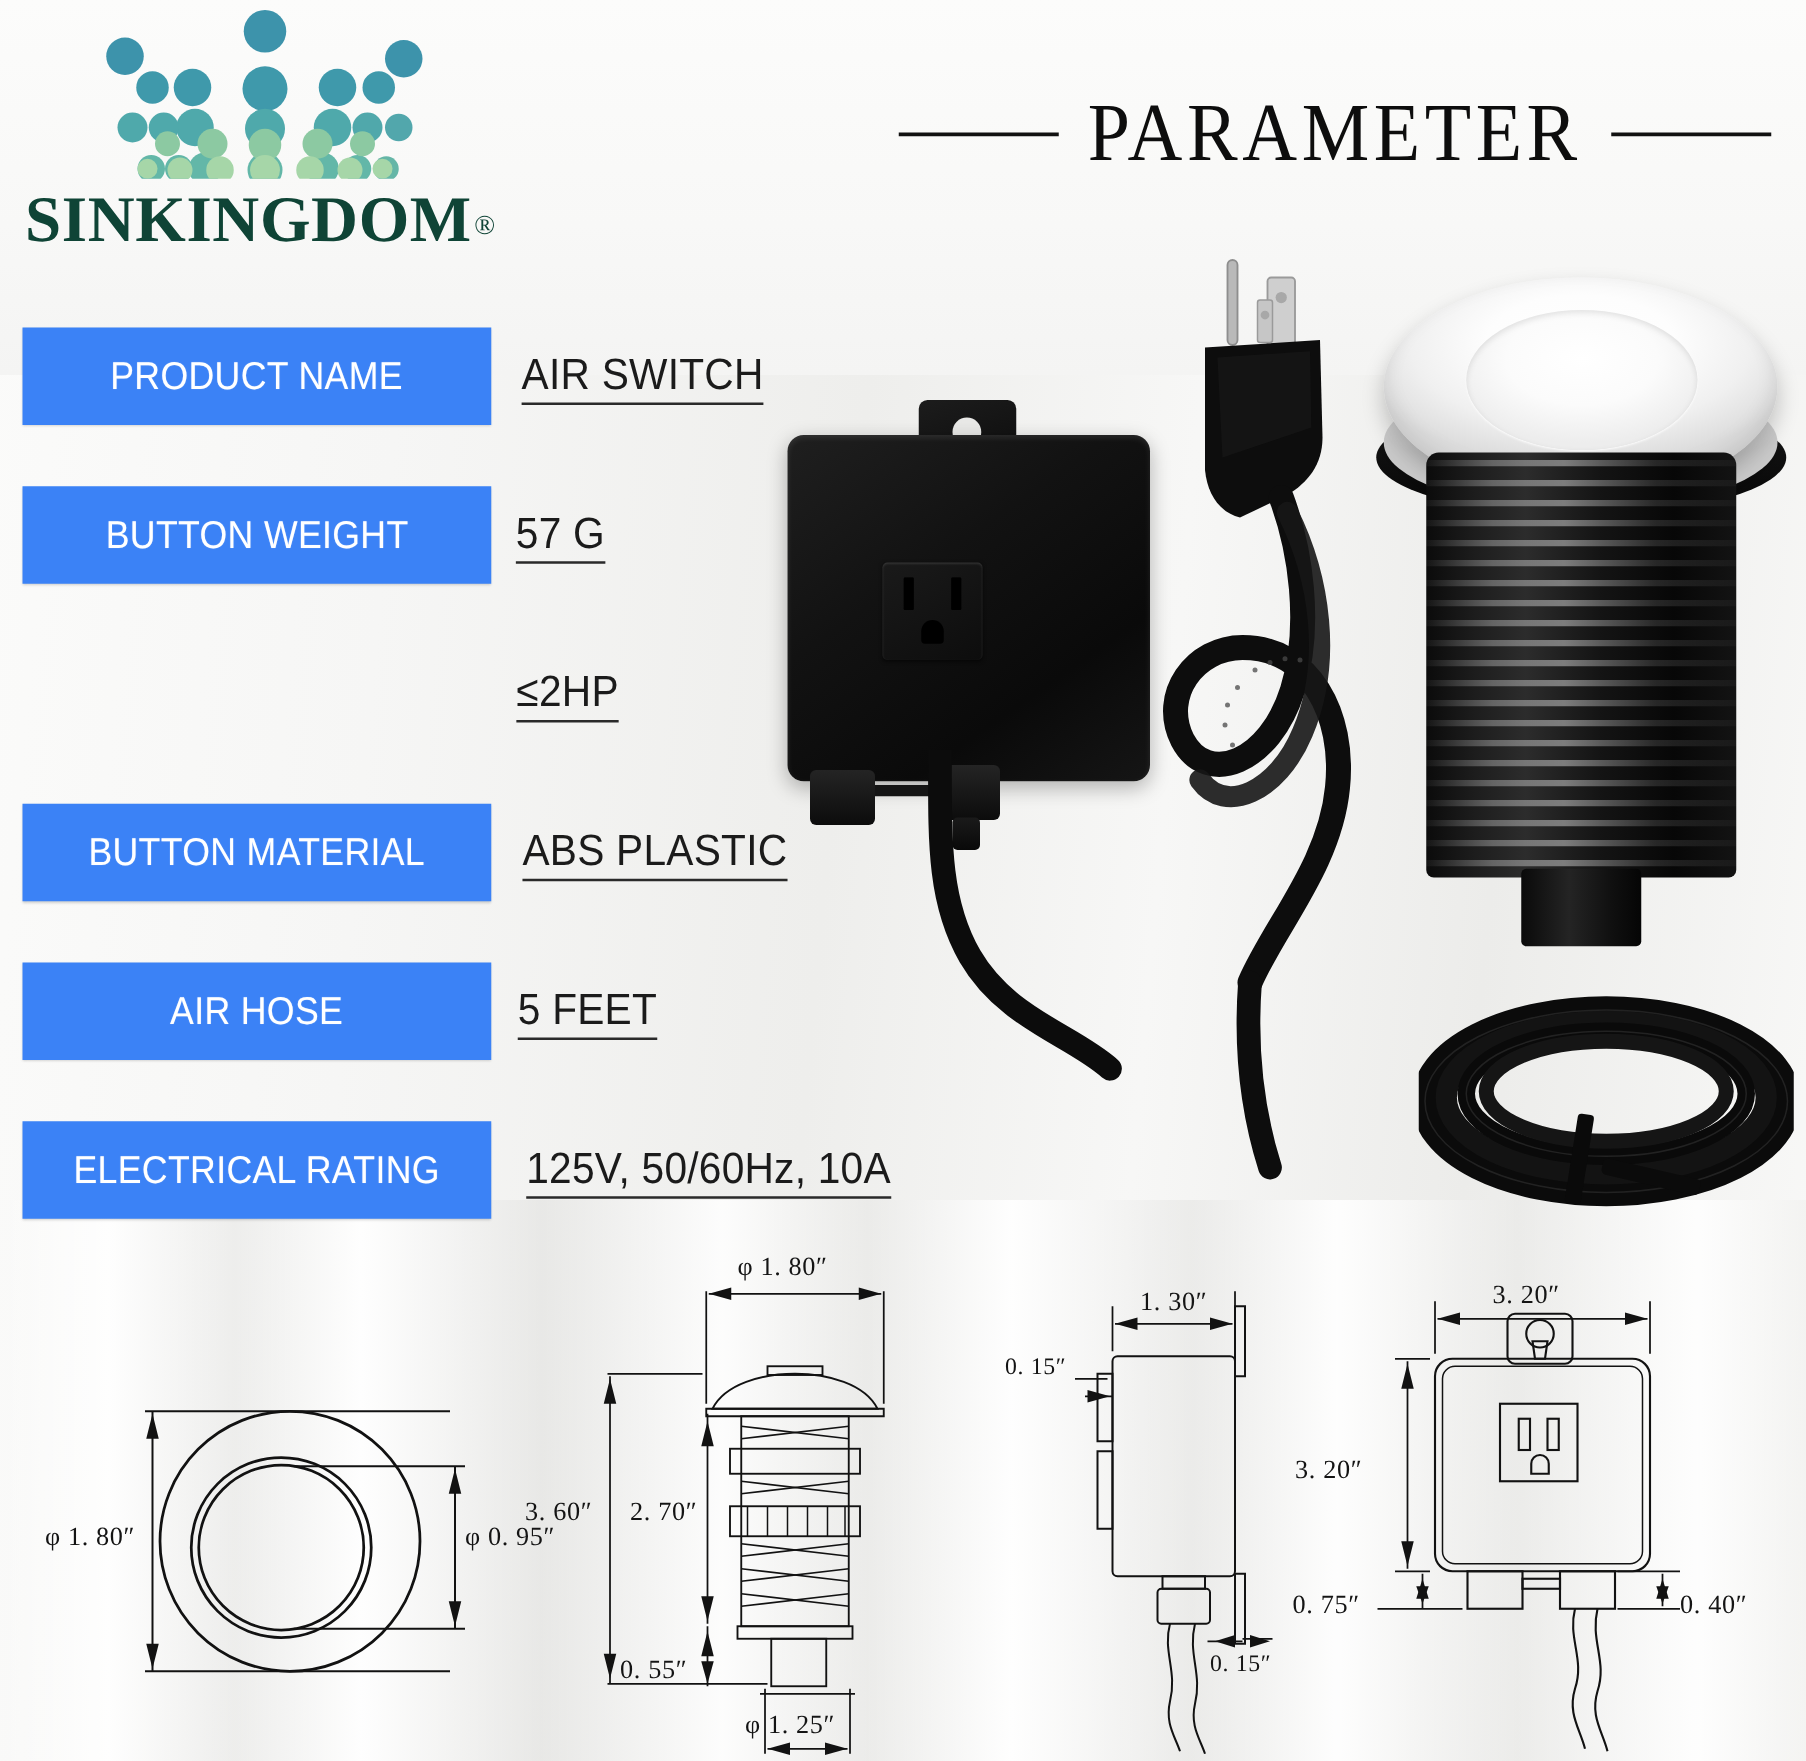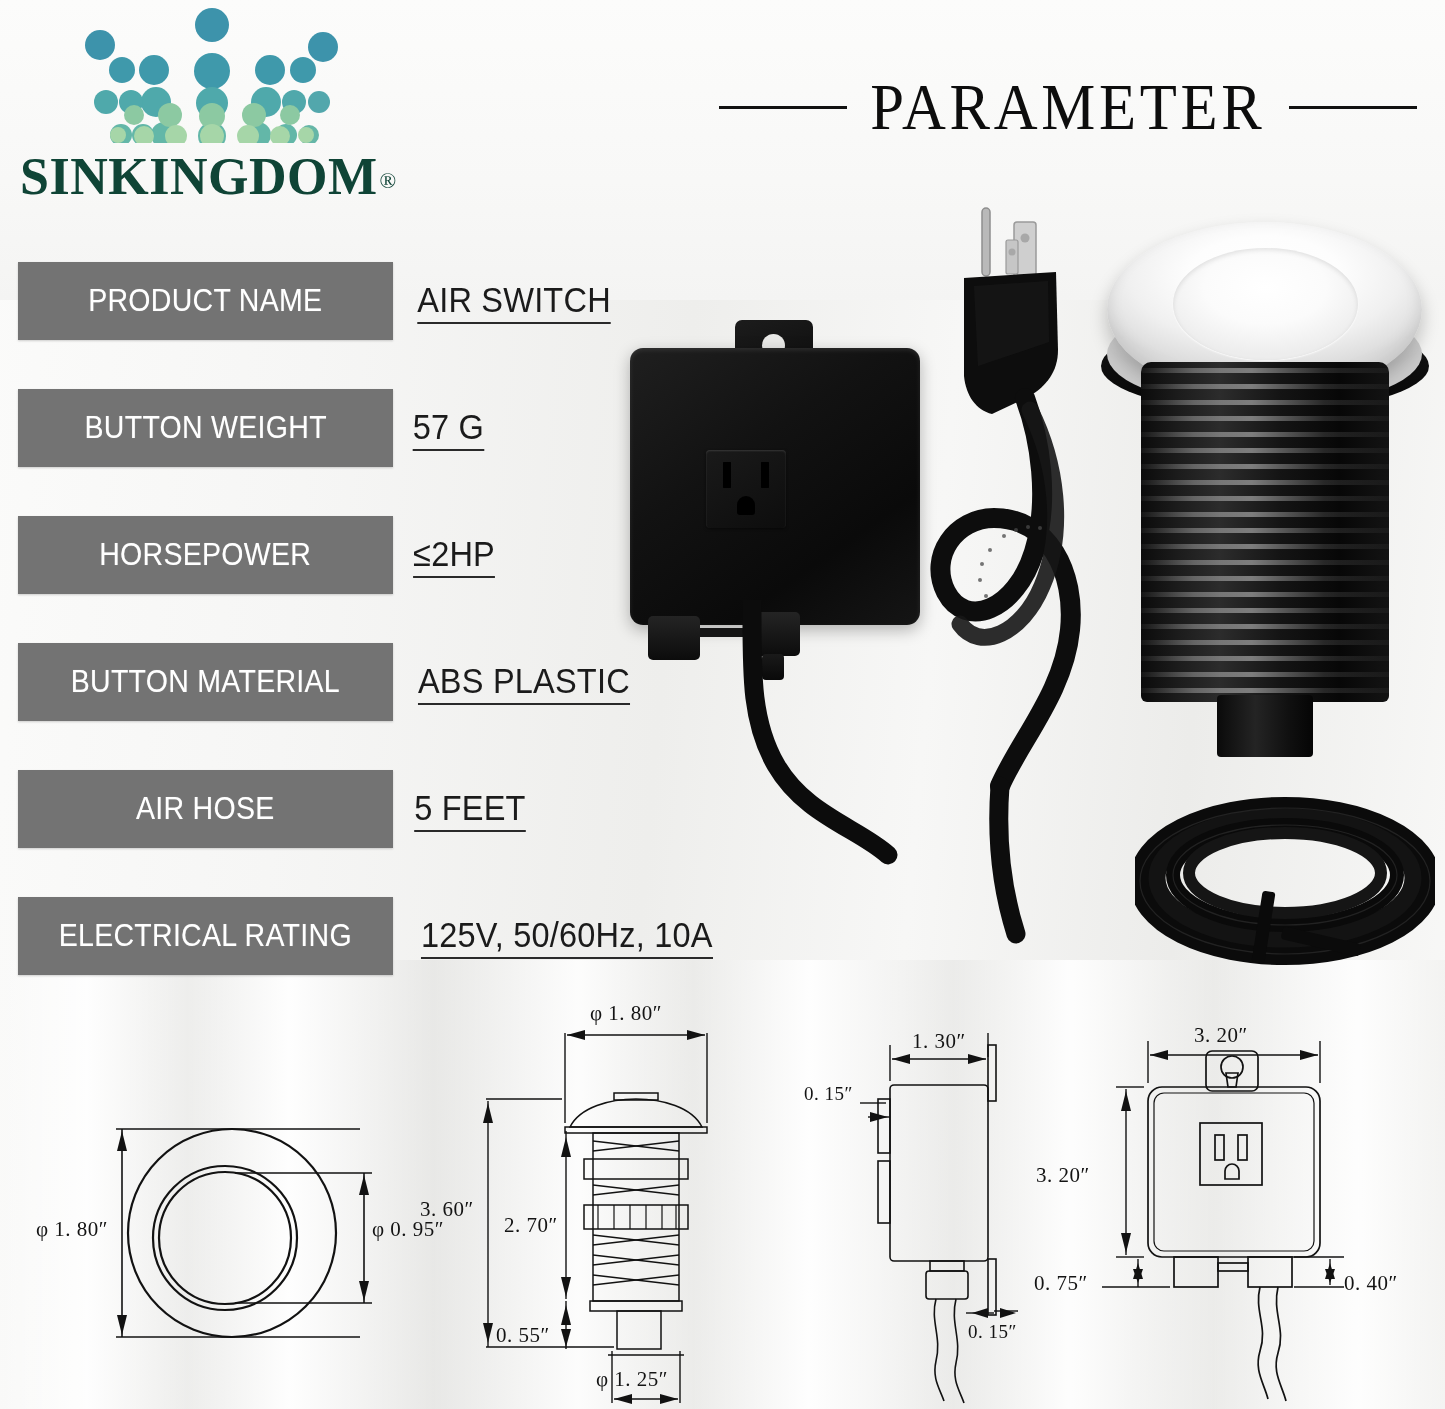--- a/index.html
+++ b/index.html
@@ -59,21 +59,21 @@
     font-size:66px; font-weight:400; letter-spacing:4px;
     color:#0d0d0d; line-height:1; white-space:nowrap;
     transform:scaleX(.92);
   }
 
   
   .spec{ position:absolute; left:18px; top:262px; width:800px; }
   .spec-row{ position:relative; height:127px; }
   .spec-label{
     position:absolute; left:0; top:0; width:375px; height:78px;
-    background:#737373; display:flex; align-items:center; justify-content:center;
+    background:#3b82f6; display:flex; align-items:center; justify-content:center;
     box-shadow:0 1px 2px rgba(0,0,0,.18);
   }
   .spec-label span{
     color:#ffffff; font-size:31px; font-weight:400; letter-spacing:.3px;
     transform:scaleX(.92); white-space:nowrap;
     text-shadow:0 0 1px rgba(255,255,255,.35);
   }
   .spec-value{
     position:absolute; left:392px; top:10px; height:62px;
     display:flex; align-items:center;
@@ -278,23 +278,20 @@
   <div class="spec-row">
     <div class="spec-label">
       <span>BUTTON WEIGHT</span>
     </div>
     <div class="spec-value">
       <span>57 G</span>
     </div>
   </div>
 
   <div class="spec-row">
-    <div class="spec-label">
-      <span>HORSEPOWER</span>
-    </div>
     <div class="spec-value">
       <span>≤2HP</span>
     </div>
   </div>
 
   <div class="spec-row">
     <div class="spec-label">
       <span>BUTTON MATERIAL</span>
     </div>
     <div class="spec-value">
@@ -502,21 +499,21 @@
       <polygon points="26,344 21,324 31,324" fill="#121212"></polygon>
       <polygon points="104,138 99,158 109,158" fill="#121212"></polygon>
       <polygon points="104,298 99,278 109,278" fill="#121212"></polygon>
       <polygon points="104,306 99,326 109,326" fill="#121212"></polygon>
       <polygon points="104,348 99,330 109,330" fill="#121212"></polygon>
       <polygon points="152,400 170,395 170,405" fill="#121212"></polygon>
       <polygon points="216,400 198,395 198,405" fill="#121212"></polygon>
     </svg>
     <div class="d-abs dim-text" style="left:128px; top:2px;">φ 1. 80″</div>
     <div class="d-abs dim-text" style="left:-42px; top:198px;">3. 60″</div>
-    <div class="d-abs dim-text" style="left:42px; top:214px;">2. 70″</div>
+    <div class="d-abs dim-text" style="left:42px; top:198px;">2. 70″</div>
     <div class="d-abs dim-text" style="left:34px; top:324px;">0. 55″</div>
     <div class="d-abs dim-text" style="left:134px; top:368px;">φ 1. 25″</div>
   </div>
 
   <div class="d-abs" style="left:808px; top:36px; width:320px; height:388px;">
     <svg viewBox="0 0 320 388" width="320" height="388">
       <g fill="none" stroke="#121212" stroke-width="1.6">
         <rect x="82" y="64" width="98" height="176" rx="4"></rect>
         <rect x="70" y="78" width="12" height="54"></rect>
         <rect x="70" y="140" width="12" height="62"></rect>

